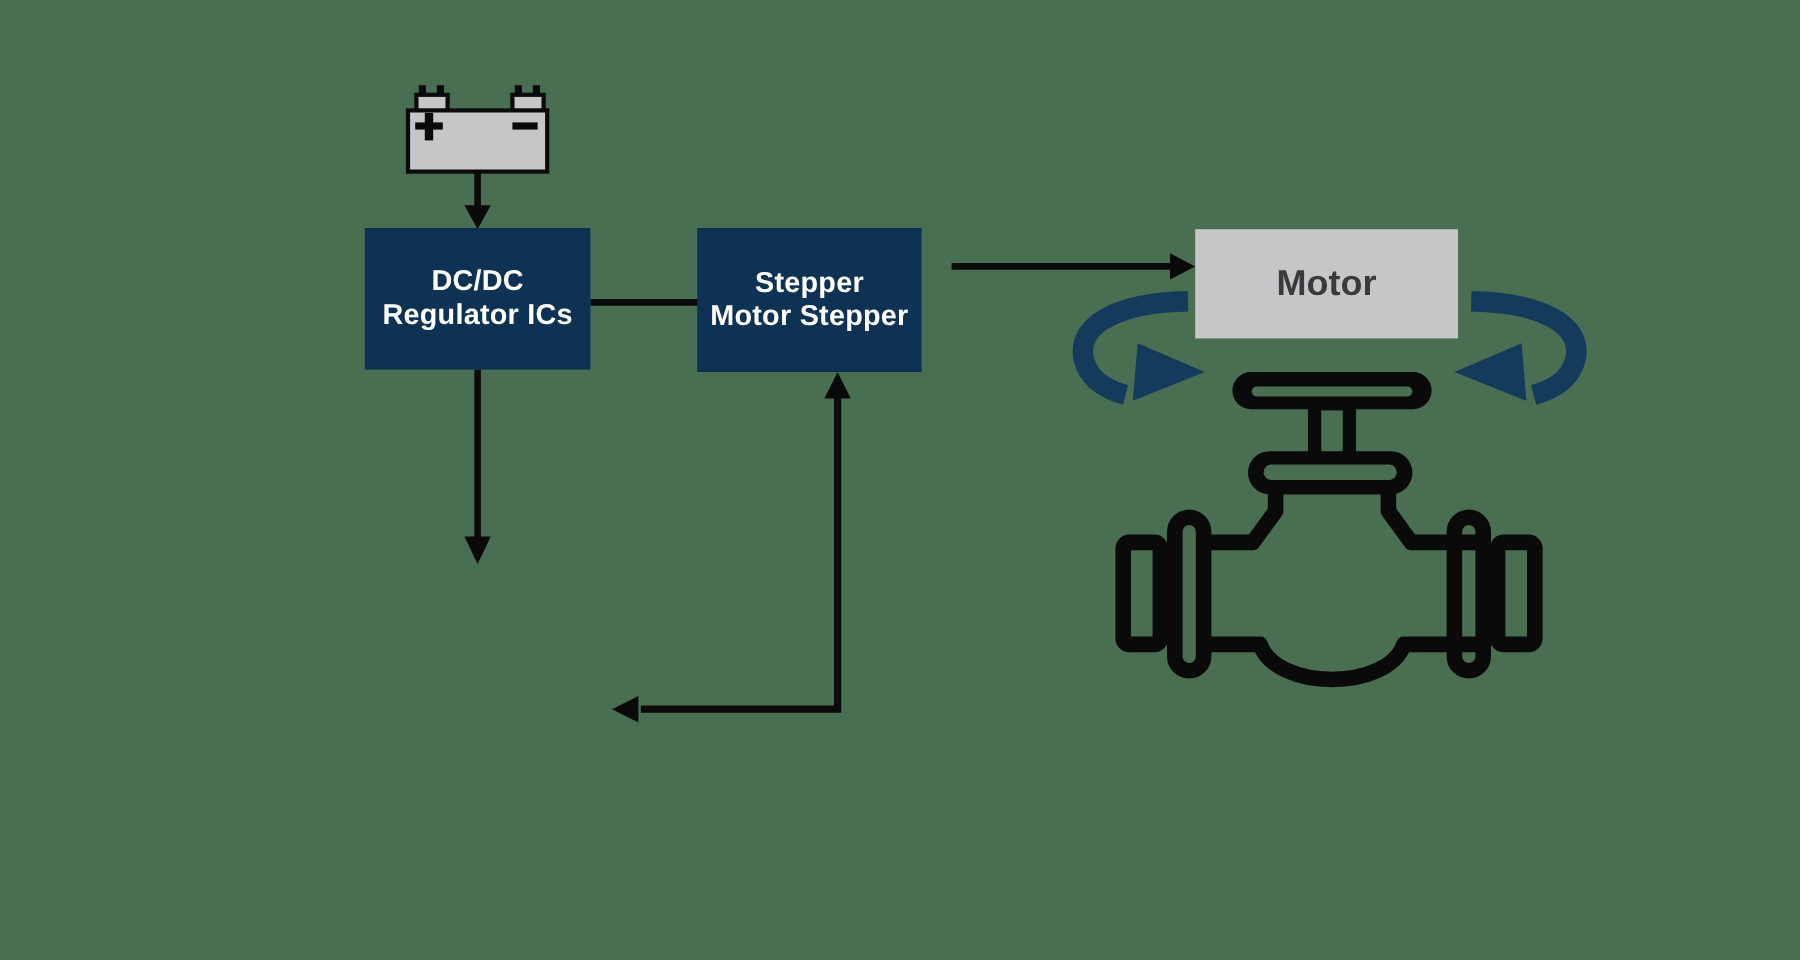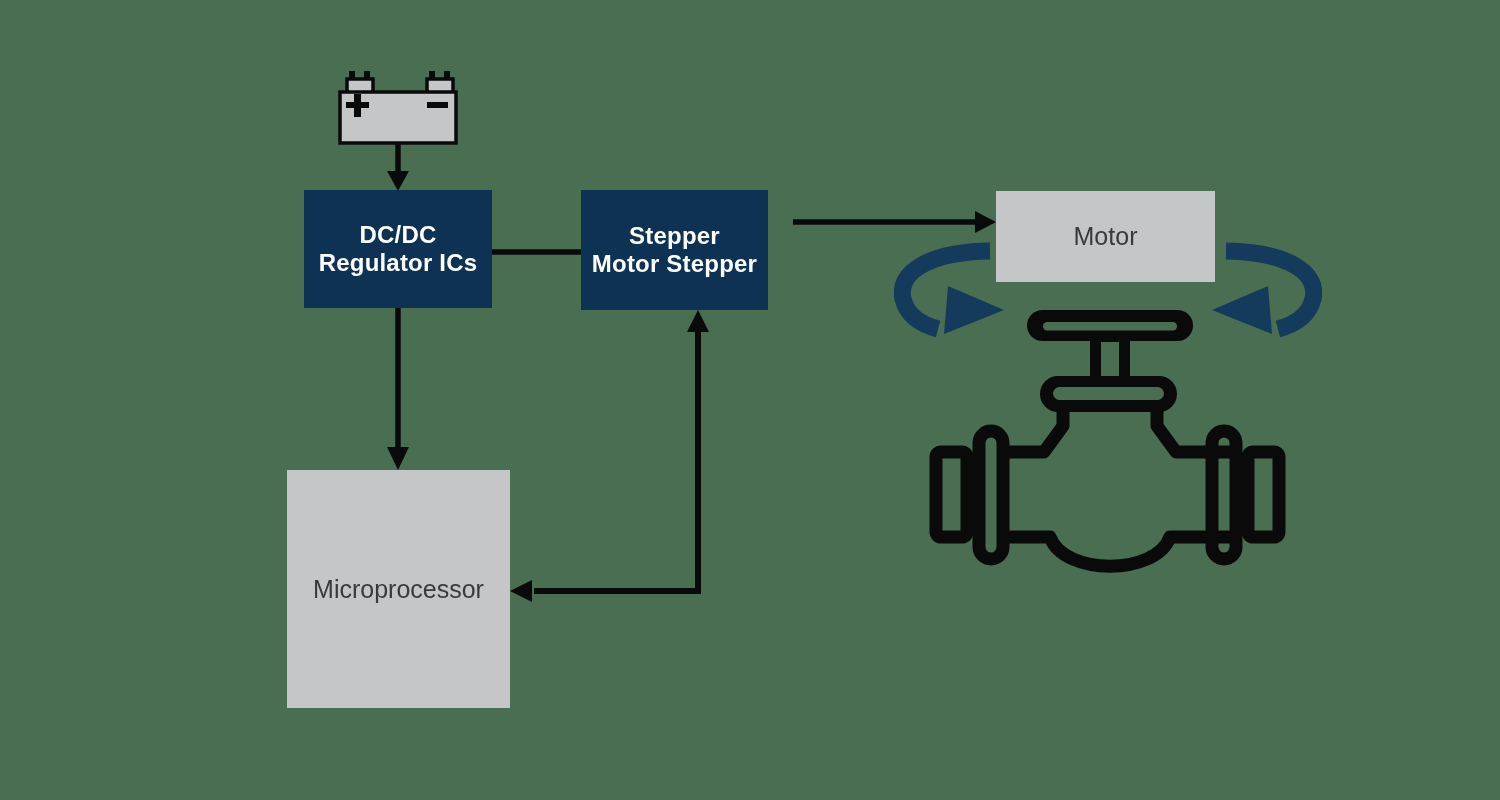--- a/index.html
+++ b/index.html
@@ -37,22 +37,22 @@
     background:var(--navy-box);
     color:var(--box-text-light);
     font-weight:bold;
     font-size:24px;
     line-height:28px;
     letter-spacing:0.2px;
   }
   .node.gray{
     background:var(--gray-box);
     color:var(--box-text-dark);
-    font-weight:400;
-    font-size:25px;
+    font-weight:700;
+    font-size:30px;
   }
   #dcdc-box{left:304px;top:190px;width:188px;height:118px;}
   #stepper-box{left:581px;top:190px;width:187px;height:120px;}
   #motor-box{left:996px;top:191px;width:219px;height:91px;}
   #micro-box{left:287px;top:470px;width:223px;height:238px;}
 </style>
 </head>
 <body>
 
 <div class="canvas">
@@ -137,17 +137,14 @@
 
   <div class="node navy" id="stepper-box">
     <div>Stepper</div>
     <div>Motor Stepper</div>
   </div>
 
   <div class="node gray" id="motor-box">
     <div>Motor</div>
   </div>
 
-  <div class="node gray" id="micro-box">
-    <div>Microprocessor</div>
-  </div>
 
 </div>
 
 </body></html>

